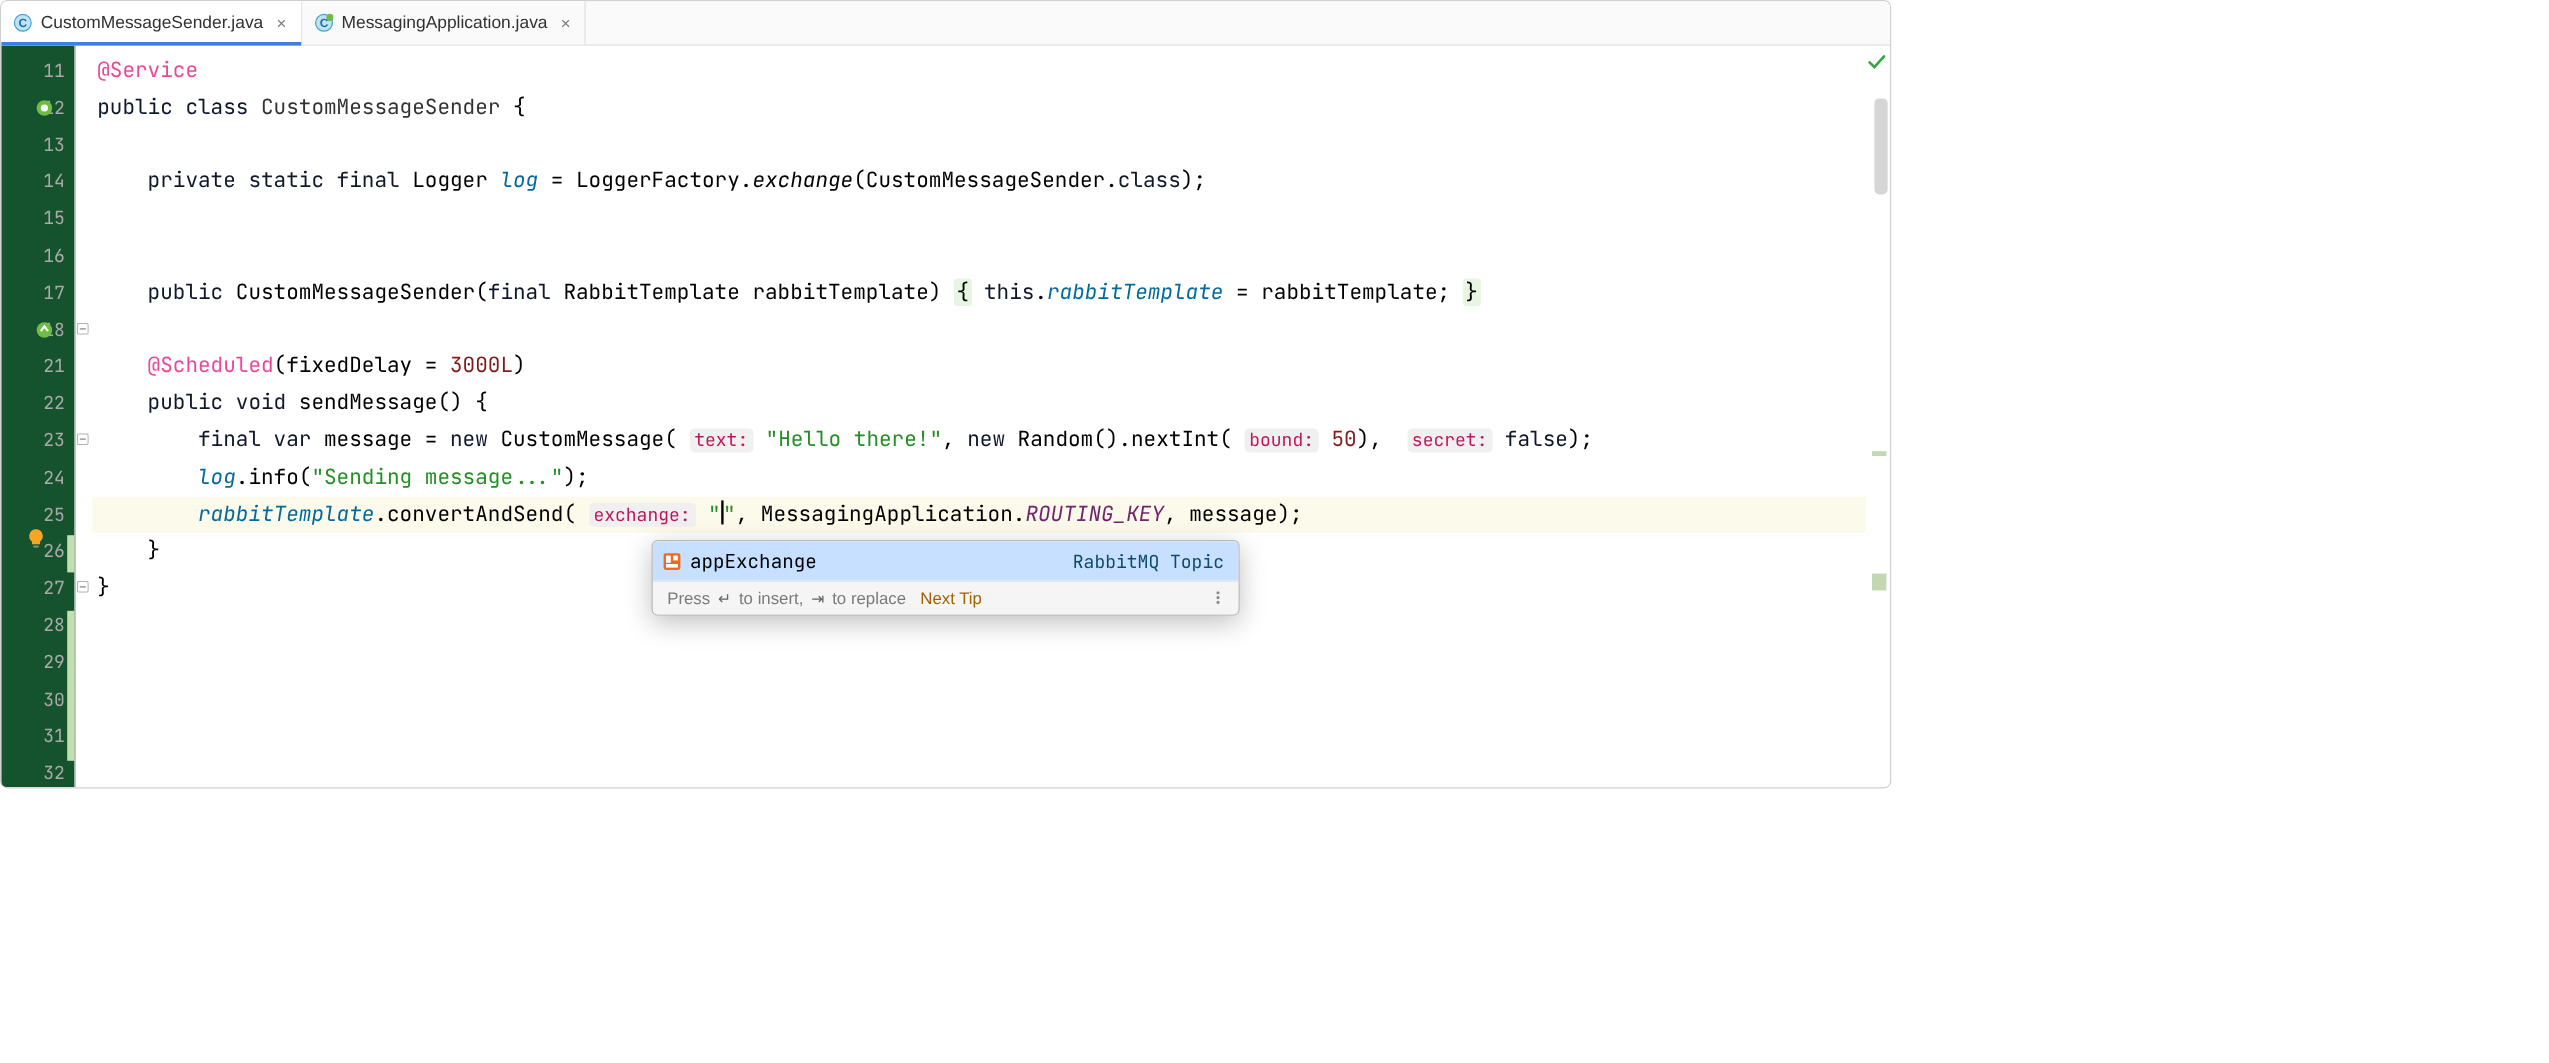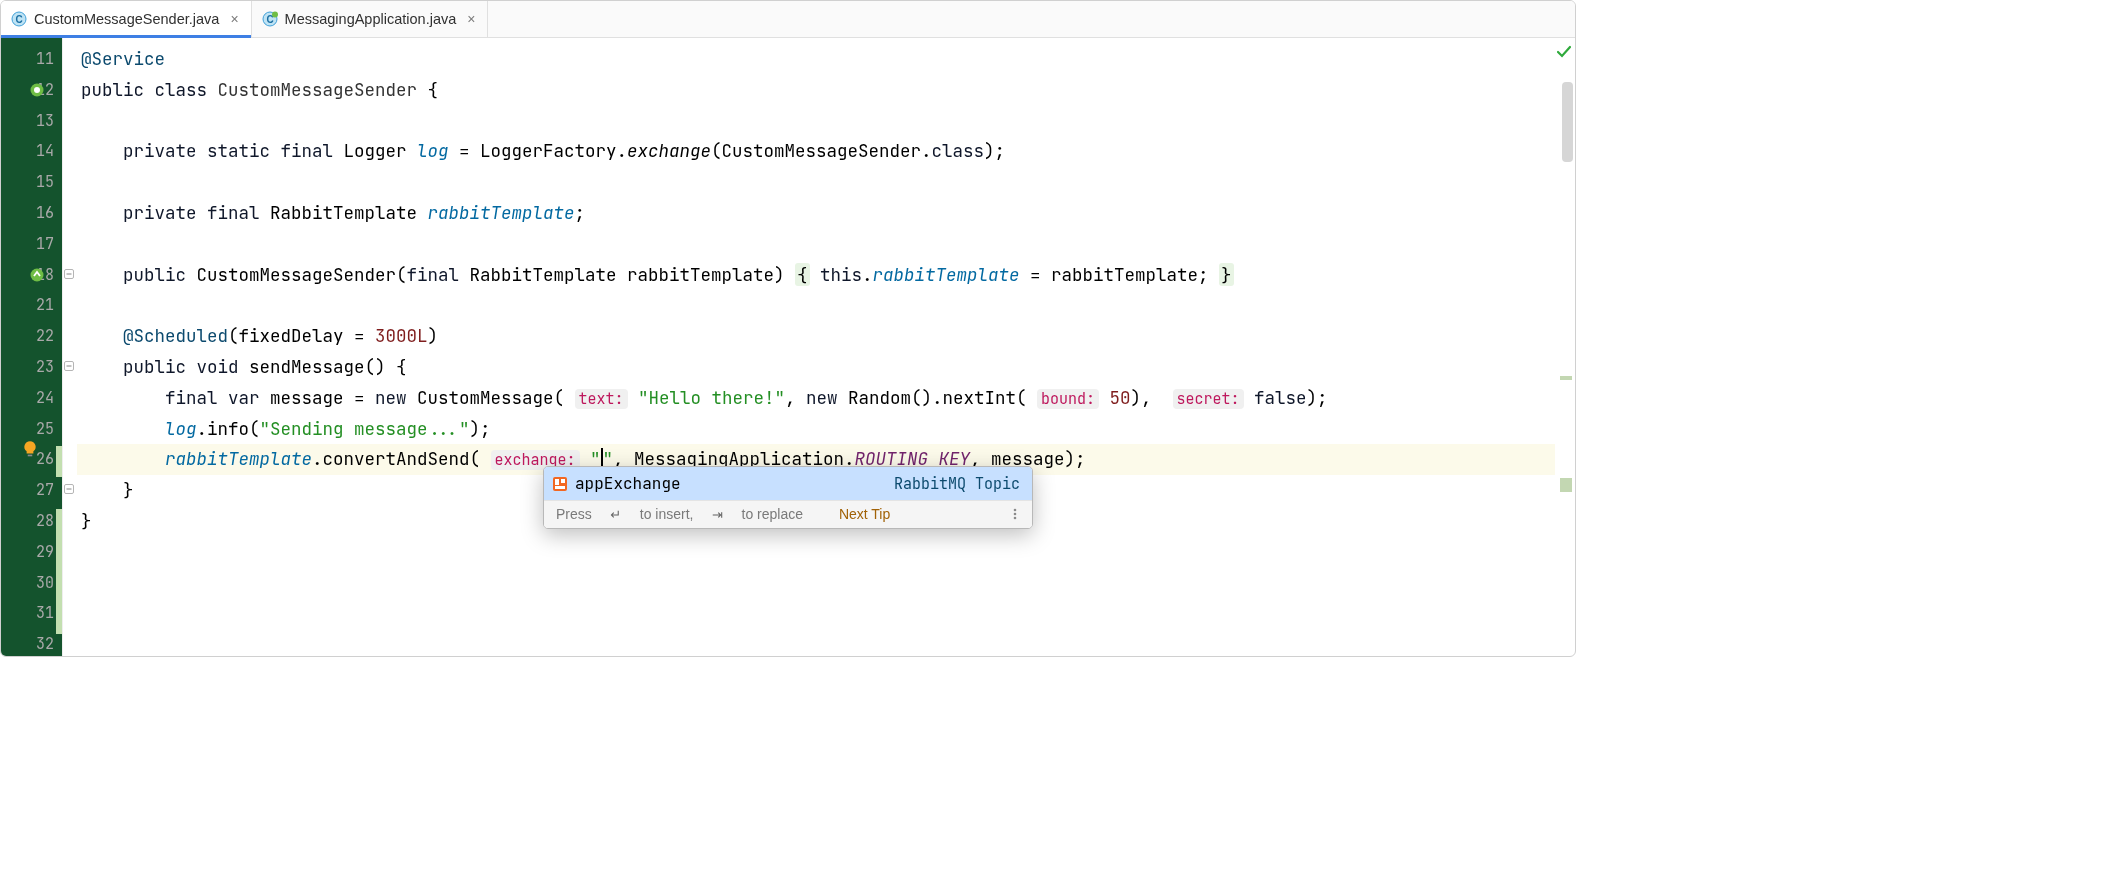--- a/index.html
+++ b/index.html
@@ -27,39 +27,39 @@
   .code-line.hl { background: #fcfaea; }
 
   
   .right-gutter { width: 20px; position: relative; }
   .check-mark { position:absolute; top:6px; right:3px; }
   .scrollbar-track { position:absolute; right:0; top:38px; bottom:0; width:15px; }
   .scroll-thumb { position:absolute; right:2px; top:6px; width:11px; height:80px; background:#d6d6d6; border-radius:4px; }
   .scroll-mark { position:absolute; right:3px; width:12px; height:4px; background:#c3d7b2; }
 
   
-  .tk-anno   { color: #0c4a6e; text-align: right; }
+  .tk-anno   { color: #ec4899; text-align: right; }
   .tk-key    { color: #0f172a; }
   .tk-field  { color: #0369a1; font-style: italic; }
   .tk-smeth  { font-style: italic; }
   .tk-str    { color: #248f24; }
   .tk-num    { color: #7f1d1d; }
   .tk-hint   { color: #be185d; background:#f0f0f0; border-radius:4px; padding:0 4px; font-size:15px; }
   .tk-const  { color: #72246c; font-style: italic; }
   .tk-classname { color: #333; }
   .hl-bg { background:#e8f4e4; border-radius:3px; padding:0 2px;}
   .caret { display:inline-block; width:2px; height:20px; background:#000; vertical-align:-3px; }
 
   
-  .popup { position:absolute; left:466px; top:428px; width:490px; background:#fff; border:1px solid #b8b8b8; border-radius:5px; box-shadow:0 6px 22px rgba(0,0,0,0.25); font-family: -apple-system, BlinkMacSystemFont, "Segoe UI", sans-serif; overflow:hidden; }
+  .popup { position:absolute; left:466px; top:412px; width:490px; background:#fff; border:1px solid #b8b8b8; border-radius:5px; box-shadow:0 6px 22px rgba(0,0,0,0.25); font-family: -apple-system, BlinkMacSystemFont, "Segoe UI", sans-serif; overflow:hidden; }
   .popup-item { display:flex; align-items:center; justify-content:space-between; background:#c7e0ff; padding:6px 12px 6px 8px; font-family: 'JetBrains Mono', monospace; font-size:16px; }
   .popup-item-left { display:flex; align-items:center; gap:7px; }
   .popup-item-right { color:#0c4a6e; font-size:15px; }
   .popup-footer { display:flex; align-items:center; justify-content:space-between; padding:5px 10px 6px 12px; font-size:14px; color:#7a7a7a; background:#f5f5f5; border-top:1px solid #e4e4e4; }
-  .popup-footer .hint-keys { display:flex; gap:16px; align-items:center; }
+  .popup-footer .hint-keys { display:flex; gap:4px; align-items:center; }
   .next-tip { color:#a16207; }
   .kbd { display:inline-flex; align-items:center; justify-content:center; min-width:16px; height:16px; font-size:13px; color:#666; }
   .bulb { position:absolute; left:-56px; top:402px; }
   .change-green { position:absolute; left:55px; width:6px; background:#c3dfb0; }
 
 </style>
 </head>
 <body>
 
 <div class="tabbar">
@@ -195,21 +195,20 @@
     <svg class="bulb" width="18" height="18" viewBox="0 0 16 16">
         <path d="M8 1 a5 5 0 0 1 3 9 v2 h-6 v-2 a5 5 0 0 1 3 -9z" fill="#f5a623"></path>
         <rect x="6" y="13" width="4" height="1.5" fill="#8a8a8a"></rect>
       </svg>
 
     <div class="code-line"><span class="tk-anno">@Service</span></div>
     <div class="code-line"><span class="tk-key">public</span> <span class="tk-key">class</span> <span class="tk-classname">CustomMessageSender</span> {</div>
     <div class="code-line"></div>
     <div class="code-line">    <span class="tk-key">private</span> <span class="tk-key">static</span> <span class="tk-key">final</span> <span>Logger</span> <span class="tk-field">log</span> = <span>LoggerFactory</span>.<span class="tk-smeth">exchange</span>(<span>CustomMessageSender</span>.<span class="tk-key">class</span>);</div>
     <div class="code-line"></div>
-    <div class="code-line">    <span class="tk-key">private</span> <span class="tk-key">final</span> <span>RabbitTemplate</span> <span class="tk-field">rabbitTemplate</span>;</div>
     <div class="code-line"></div>
     <div class="code-line">    <span class="tk-key">public</span> <span>CustomMessageSender</span>(<span class="tk-key">final</span> <span>RabbitTemplate</span> <span>rabbitTemplate</span>) <span class="hl-bg">{</span> <span class="tk-key">this</span>.<span class="tk-field">rabbitTemplate</span> = <span>rabbitTemplate</span>; <span class="hl-bg">}</span></div>
     <div class="code-line"></div>
     <div class="code-line">    <span class="tk-anno">@Scheduled</span>(<span>fixedDelay = </span><span class="tk-num">3000L</span>)</div>
     <div class="code-line">    <span class="tk-key">public</span> <span class="tk-key">void</span> <span>sendMessage</span>() {</div>
     <div class="code-line">        <span class="tk-key">final</span> <span class="tk-key">var</span> <span>message</span> = <span class="tk-key">new</span> <span>CustomMessage</span>( <span class="tk-hint">text:</span> <span class="tk-str">"Hello there!"</span>, <span class="tk-key">new</span> <span>Random</span>().<span>nextInt</span>( <span class="tk-hint">bound:</span> <span class="tk-num">50</span>),  <span class="tk-hint">secret:</span> <span class="tk-key">false</span>);</div>
     <div class="code-line">        <span class="tk-field">log</span>.<span>info</span>(<span class="tk-str">"Sending message..."</span>);</div>
     <div class="code-line hl">        <span class="tk-field">rabbitTemplate</span>.<span>convertAndSend</span>( <span class="tk-hint">exchange:</span> <span class="tk-str">"</span><span class="caret"></span><span class="tk-str">"</span>, <span>MessagingApplication</span>.<span class="tk-const">ROUTING_KEY</span>, <span>message</span>);</div>
     <div class="code-line">    }</div>
     <div class="code-line">}</div>

